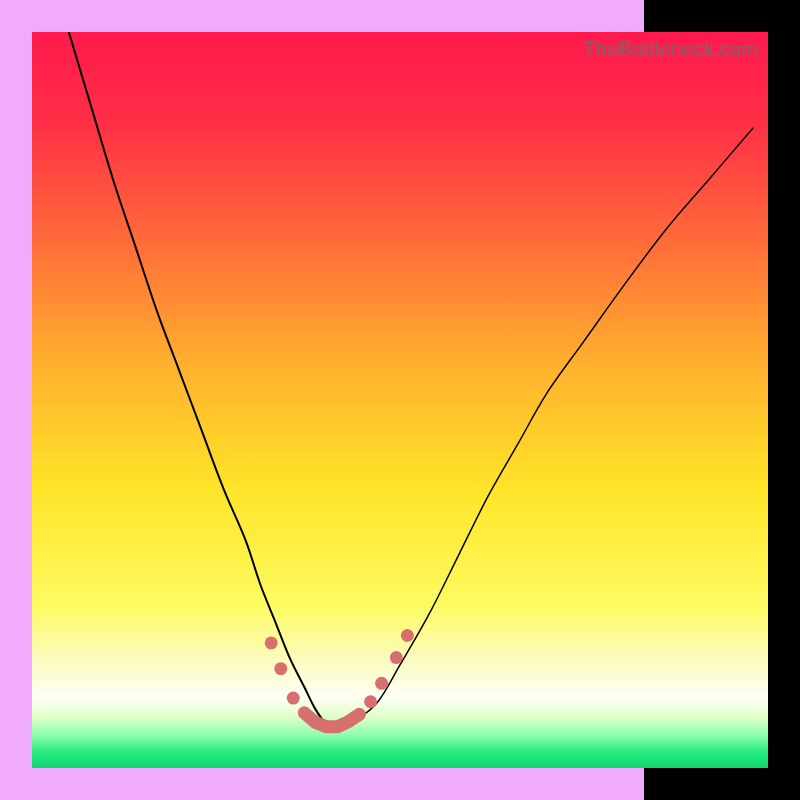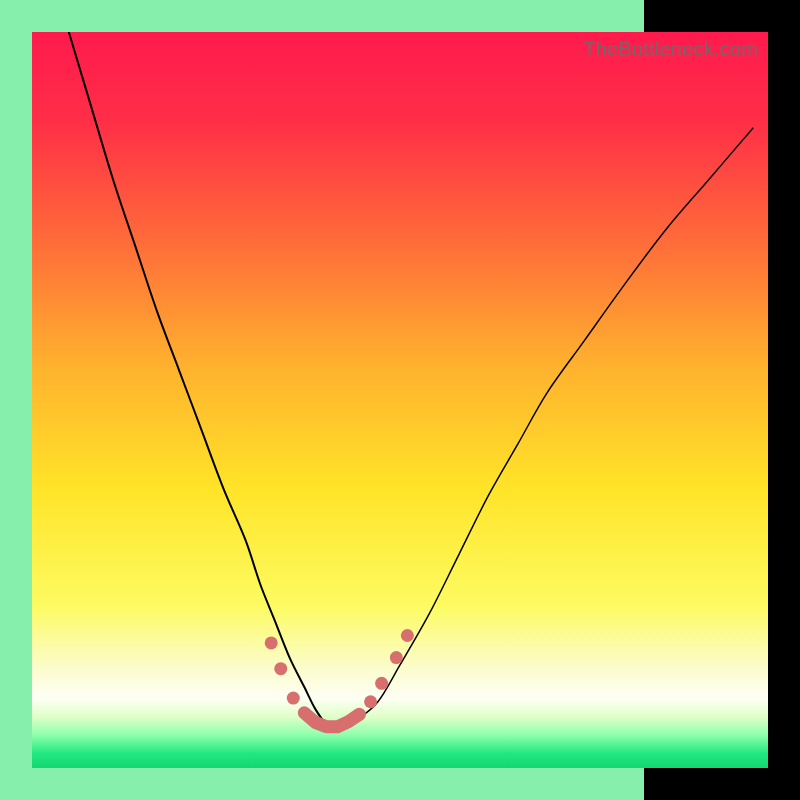--- a/index.html
+++ b/index.html
@@ -8,21 +8,21 @@
     width: 800px;
     height: 800px;
     overflow: hidden;
     background: #000;
     font-family: Arial, Helvetica, sans-serif;
   }
   .frame {
     position: absolute;
     left: 0; top: 0;
     width: 644px; height: 800px;
-    background: #86efac;
+    background: #f0abfc;
   }
   .plot-area {
     position: absolute;
     left: 32px;
     top: 32px;
     width: 736px;
     height: 736px;
     overflow: hidden;
   }
   .watermark {

